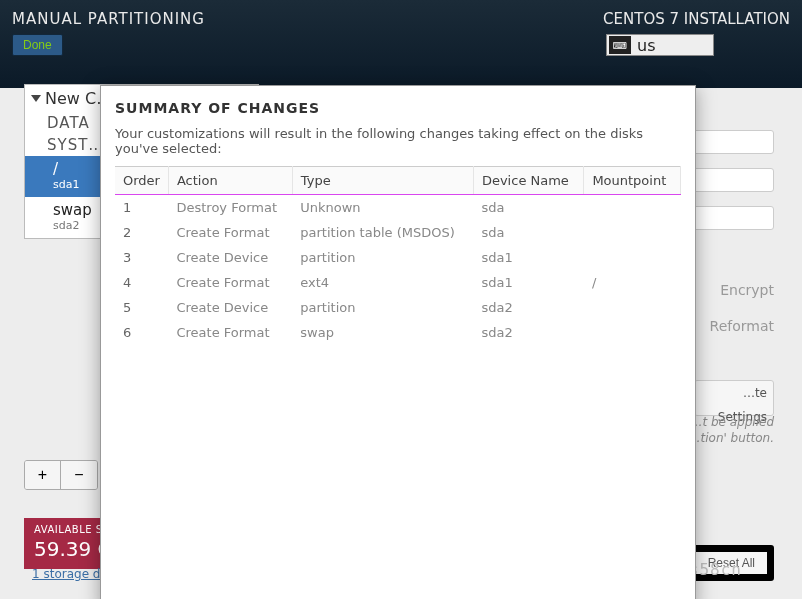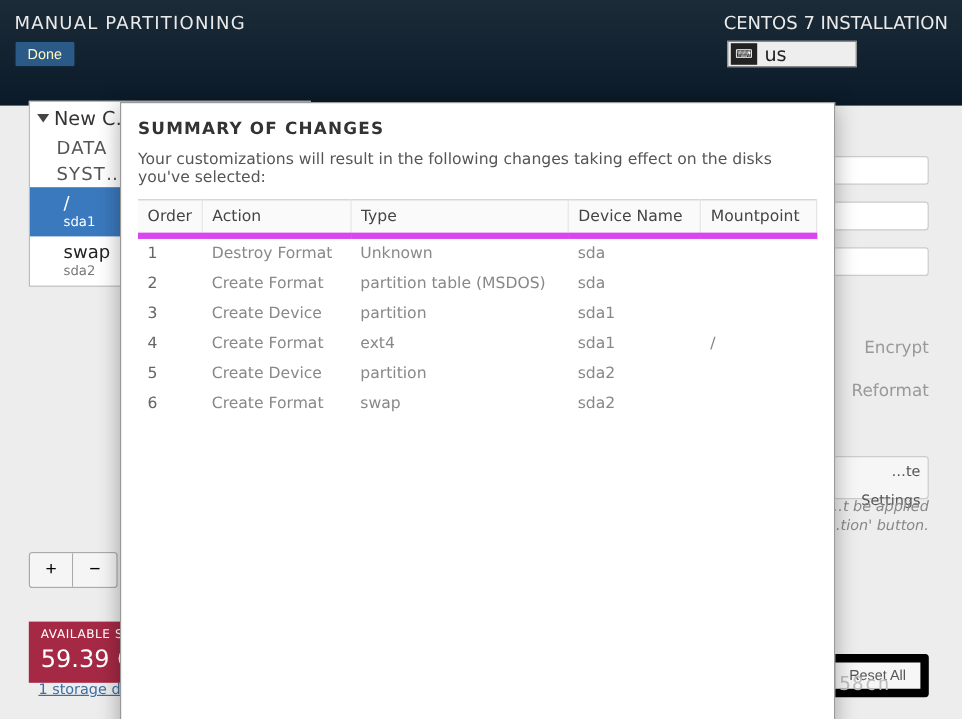--- a/index.html
+++ b/index.html
@@ -1,21 +1,21 @@
 <!DOCTYPE html>
 <html><head>
 <meta charset="utf-8">
 <style>
   * { box-sizing: border-box; margin: 0; padding: 0; }
   html, body { width: 802px; height: 599px; overflow: hidden; font-family: "DejaVu Sans","Cantarell",sans-serif; font-size: 13px; color: #333; background: #ededed; }
   
   .topbar { height: 88px; background: linear-gradient(#1b2b38,#0b1a28); color: #fff; position: relative; padding: 8px 8px 0 12px; }
   .title-left { font-size: 15px; letter-spacing: 1px; font-weight: 400; color: #eaeaea; position: absolute; top: 10px; left: 12px; }
   .title-right { font-size: 15px; color: #eaeaea; position: absolute; top: 10px; right: 12px; }
-  .done-btn { position: absolute; top: 34px; left: 12px; background: #2c5a88; border: 1px solid #12273a; color: #fef9c3; padding: 3px 10px; font-size: 12px; border-radius: 2px; cursor: pointer; }
+  .done-btn { position: absolute; top: 34px; left: 12px; background: #2c5a88; border: 1px solid #12273a; color: #84cc16; padding: 3px 10px; font-size: 12px; border-radius: 2px; cursor: pointer; }
   .kbd-box { position: absolute; top: 34px; right: 88px; width: 108px; height: 22px; background: #eee; border: 1px solid #888; display: flex; align-items: center; }
   .kbd-ic { width: 22px; height: 18px; background: #222; color: #fff; margin: 0 6px 0 2px; display: inline-flex; align-items: center; justify-content: center; font-size: 10px; }
   .kbd-lbl { color: #222; font-weight: normal; font-size: 16px; }
   .tree-box { position: absolute; top: 84px; left: 24px; width: 235px; border: 1px solid #bbb; background: #fff; font-size: 14px; }
   .tree-hdr { display:flex; align-items:center; padding: 4px 4px; }
   .tree-hdr .tri { display:inline-block; width:0;height:0;border-left:5px solid transparent;border-right:5px solid transparent;border-top:7px solid #444; margin:0 4px 0 2px; }
   .tree-hdr span { font-size:16px; font-weight:500; color:#333; }
   .tree-cat { padding: 2px 6px 2px 22px; font-size:15px; color:#555; letter-spacing:1px; }
   .tree-item { padding: 4px 6px 6px 28px; }
   .tree-item .mnt { font-size:15px; color:#222; }
@@ -38,21 +38,21 @@
   .disk-avail { background:#a52945; }
   .disk-total { background:#555; }
   .stor-link { position:absolute; bottom:18px; left:32px; color:#3b6ea5; font-size:12px; text-decoration:underline; cursor:pointer; }
   .reset-btn { position:absolute; bottom:18px; right:28px; border:7px solid #000000; background:#f6f6f6; padding:4px 12px; border-radius:3px; font-size:12px; color:#555; cursor:pointer; }
   .watermark { position:absolute; bottom:20px; right:60px; color:#bdbdbd; font-family: monospace; font-size:16px; letter-spacing:1px; pointer-events:none; }
   
   .modal { position:absolute; top:85px; left:100px; width:596px; background:#fff; border:1px solid #999; box-shadow:0 3px 18px rgba(0,0,0,.35); padding:14px 14px 14px 14px; }
   .modal h2 { font-size:14px; letter-spacing:1px; font-weight:600; color:#333; margin-bottom:10px; }
   .modal .desc { font-size:13px; color:#555; margin-bottom:10px; }
   .tbl { width:100%; border-collapse:collapse; font-size:13px; }
-  .tbl th { text-align:left; font-weight:500; color:#444; border-bottom:5px solid #d946ef; padding:6px 8px; border-top:1px solid #ccc; border-right:1px solid #e5e5e5; background:#fafafa; }
+  .tbl th { text-align:left; font-weight:500; color:#444; border-bottom:1px solid #d946ef; padding:6px 8px; border-top:1px solid #ccc; border-right:1px solid #e5e5e5; background:#fafafa; }
   .tbl td { padding:5px 8px; color:#888; }
   .tbl td.order { color:#666; width:40px; }
   .act-destroy { color:#c02626; }
   .act-create { color:#2c8a2c; }
   .tbody-wrap { height:250px; }
 </style>
 </head>
 <body>
 
 <div class="topbar">

